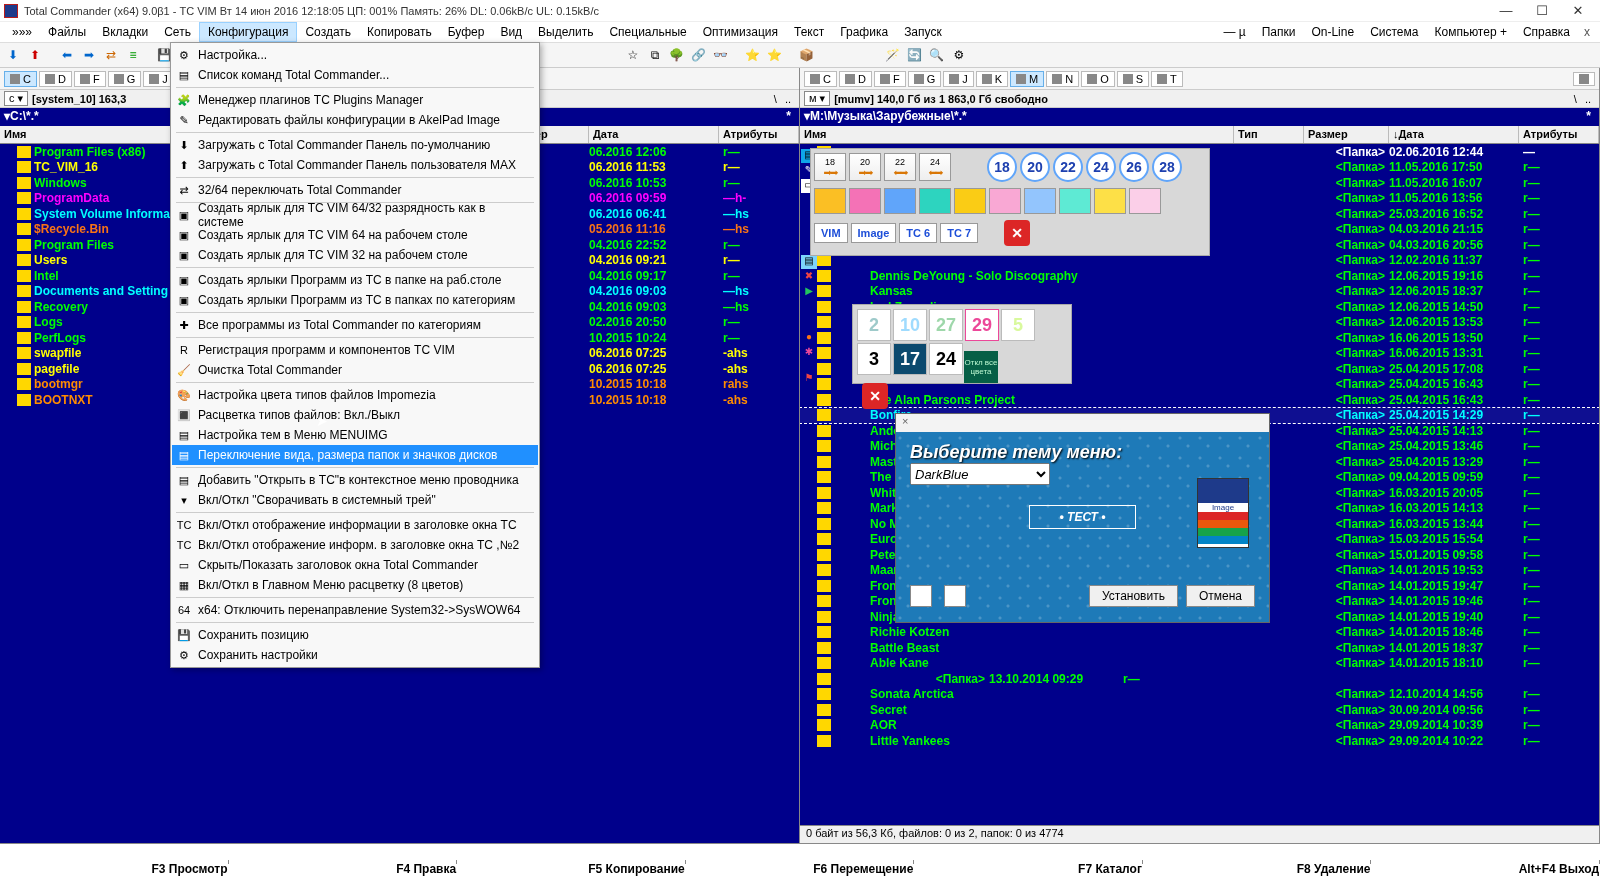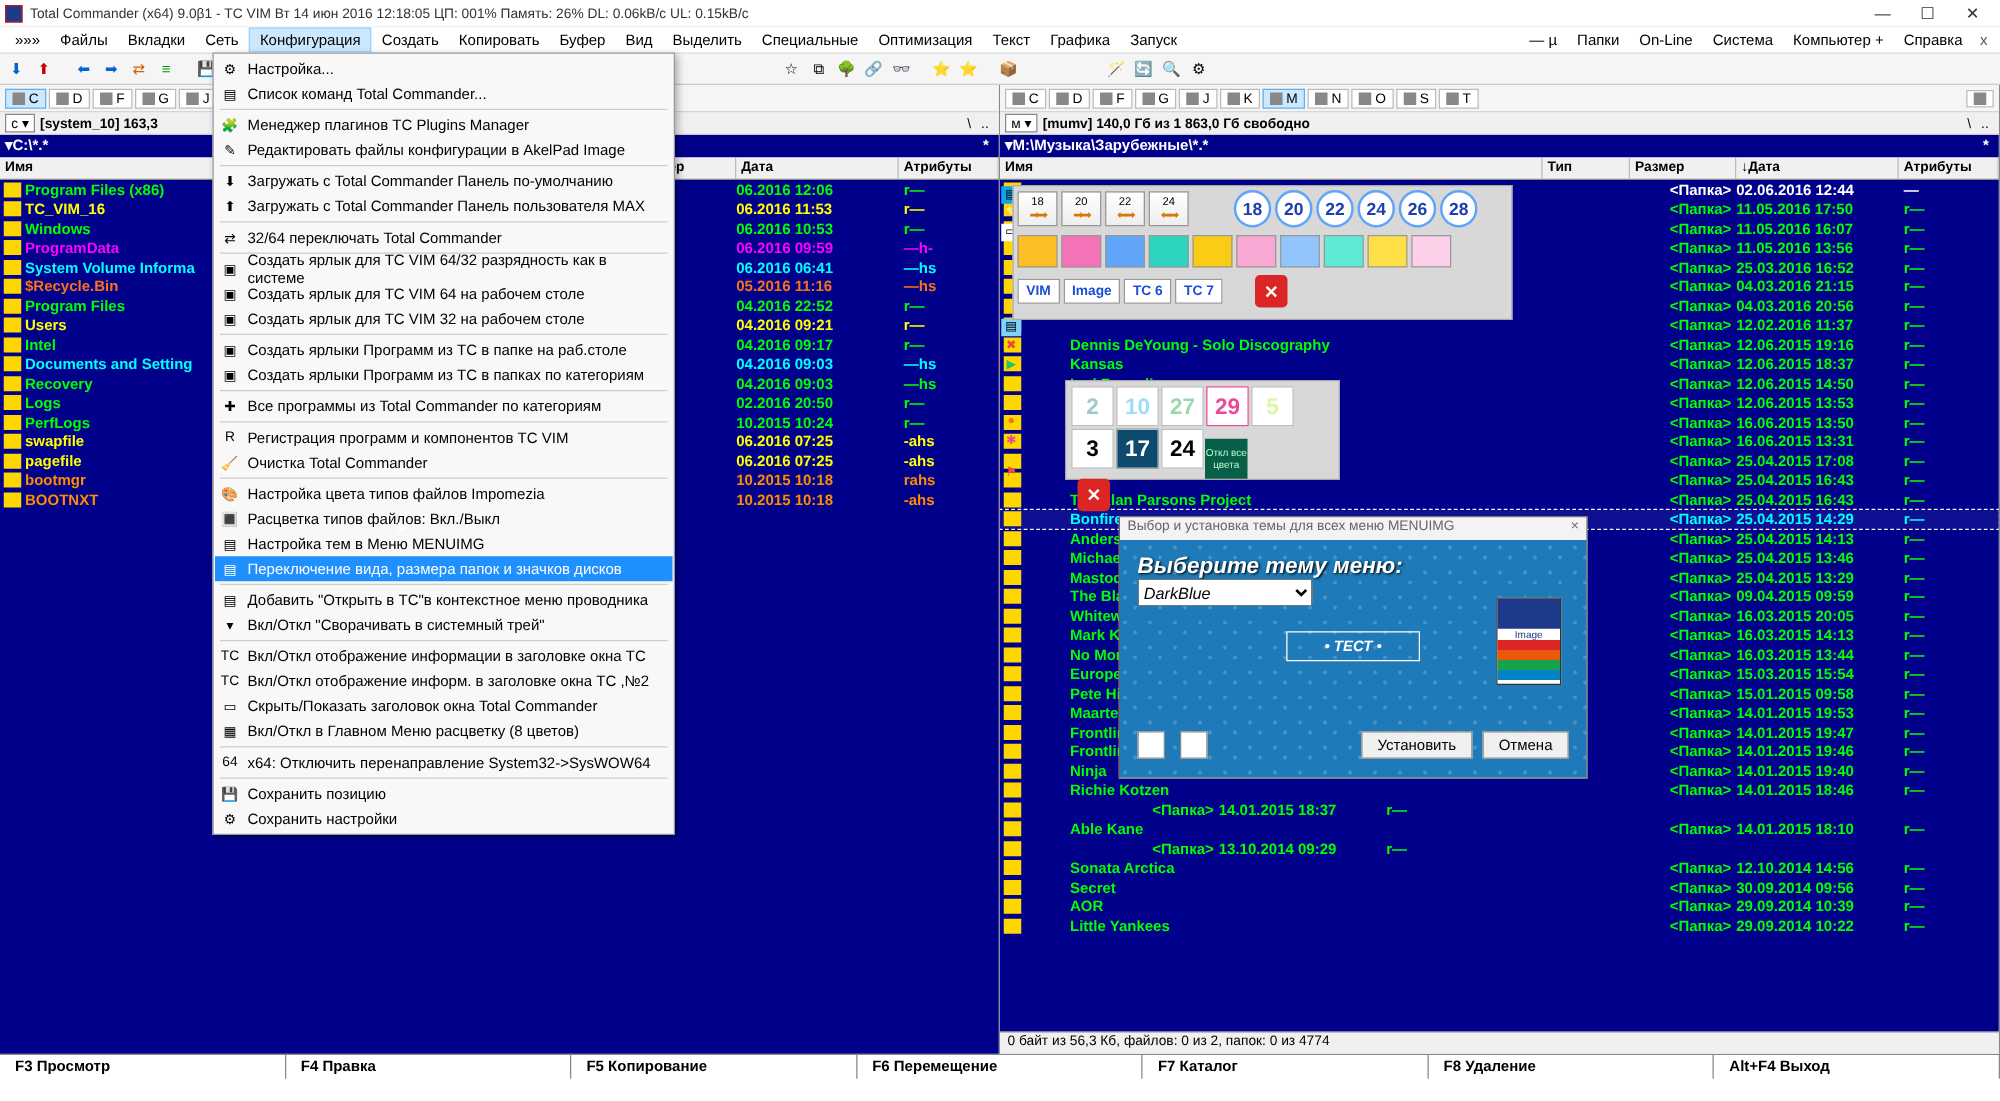--- a/index.html
+++ b/index.html
@@ -30,37 +30,37 @@
 .pathbar .p { flex:1; }
 .pathbar .star { padding: 0 4px; }
 .cols { height: 18px; background: #f0f0f0; border-bottom: 1px solid #888; display: flex; font-size: 11px; font-weight: bold; }
 .cols .c { border-right: 1px solid #bbb; padding: 2px 4px; }
 .cols .c.name { flex: 1; }
 .cols .c.type { width: 70px; }
 .cols .c.size { width: 85px; }
 .cols .c.date { width: 130px; }
 .cols .c.attr { width: 80px; }
 .filelist { flex: 1; background: #00008b; overflow: hidden; position: relative; }
-.row { display: flex; height: 15.5px; font-size: 12px; font-weight: bold; align-items: center; }
+.row { display: flex; height: 15.5px; font-size: 12px; font-weight: bold; align-items: center; padding-left: 14px; }
 .row .ic { width: 14px; height: 12px; margin: 0 3px; background: #ffd700; display: inline-block; }
 .row .nm { flex: 1; padding-left: 2px; overflow: hidden; white-space: nowrap; }
 .row .ty { width: 70px; }
 .row .sz { width: 85px; text-align: right; padding-right: 4px; }
 .row .dt { width: 130px; }
 .row .at { width: 80px; padding-left: 4px; }
 .green { color: #00ff00; }
 .yellow { color: #ffff00; }
 .cyan { color: #00ffff; }
 .gray { color: #f97316; }
 .orange { color: #ff8c00; }
 .magenta { color: #ff00ff; }
 .white { color: #ffffff; }
 .status { height: 18px; background: #f0f0f0; border-top: 1px solid #888; padding: 1px 6px; font-size: 11px; }
 .fkeys { height: 20px; background: #fff; border-top: 1px solid #888; display: flex; }
-.fkeys .fk { flex: 1; border-right: 1px solid #888; text-align: left; padding: 2px 12px; font-size: 12px; font-weight: bold; }
+.fkeys .fk { flex: 1; border-right: 1px solid #888; text-align: right; padding: 2px 0; font-size: 12px; font-weight: bold; margin-top: 16px; }
 
 .dropdown { position: absolute; left: 170px; top: 42px; width: 370px; background: #f8f8f8; border: 1px solid #999; box-shadow: 2px 2px 6px rgba(0,0,0,.3); z-index: 100; padding: 2px 1px; }
 .dropdown .dmi { display: flex; align-items: center; padding: 2px 6px 2px 26px; font-size: 12px; position: relative; height: 20px; }
 .dropdown .dmi .dicon2 { position: absolute; left: 4px; width: 16px; height: 16px; display: flex; align-items: center; justify-content: center; font-size: 11px; }
 .dropdown .dmi.hl { background: #2090ff; color: #fff; }
 .dropdown .dsep { height: 1px; background: #ccc; margin: 2px 4px; }
 
 .overlay1 { position: absolute; left: 10px; top: 4px; width: 400px; height: 108px; background: #d8d8d8; border: 1px solid #aaa; z-index: 50; }
 .overlay1 .r1 { display: flex; gap: 3px; padding: 3px; align-items: center; }
 .tabbtn { width: 32px; height: 28px; border: 1px solid #999; background: linear-gradient(#fff,#eee); display: flex; flex-direction:column; align-items: center; justify-content: center; font-size: 9px; }
@@ -468,21 +468,20 @@
         </div>
       </div>
 
       <div class="overlay2">
         <div id="num-top"><span class="numcell" style="color: rgb(158, 202, 202); background: rgb(255, 255, 255);">2</span><span class="numcell" style="color: rgb(159, 219, 254); background: rgb(255, 255, 255);">10</span><span class="numcell" style="color: rgb(158, 215, 170); background: rgb(255, 255, 255);">27</span><span class="numcell" style="color: rgb(236, 72, 153); background: rgb(255, 255, 255); border-color: rgb(236, 72, 153);">29</span><span class="numcell" style="color: rgb(217, 249, 157); background: rgb(255, 255, 255);">5</span></div>
         <div id="num-bot"><span class="numcell">3</span><span class="numcell" style="background: #0c4a6e; color: rgb(255, 255, 255);">17</span><span class="numcell">24</span><span class="smallgreen">Откл все цвета</span><span class="closex" style="margin-left: 6px;">✕</span></div>
       </div>
 
       <div class="dialog">
         <div class="dtit">
-            <span>Выбор и установка темы для всех меню MENUIMG</span>
             <span>×</span>
           </div>
         <div class="dbody">
           <div class="dh">Выберите тему меню:</div>
           <select><option>DarkBlue</option></select>
           <div class="prev">
             <span style="display:block;height:24px;background:#1e3a8a"></span>
             <span style="display:block;text-align:center;font-size:8px;color:#1e3a8a">Image</span>
             <span class="bar" style="background:#dc2626"></span>
             <span class="bar" style="background:#ea580c"></span>
@@ -752,20 +751,21 @@
         <div class="row green">
           <span class="ic"></span>
       <span class="nm" style="padding-left:36px">Richie Kotzen</span>
       <span class="ty"></span>
       <span class="sz">&lt;Папка&gt;</span>
       <span class="dt">14.01.2015 18:46</span>
       <span class="at">r—</span>
         </div>
         <div class="row green">
           <span class="ic"></span>
+      <span class="nm" style="padding-left:36px">Battle Beast</span>
       <span class="ty"></span>
       <span class="sz">&lt;Папка&gt;</span>
       <span class="dt">14.01.2015 18:37</span>
       <span class="at">r—</span>
         </div>
         <div class="row green">
           <span class="ic"></span>
       <span class="nm" style="padding-left:36px">Able Kane</span>
       <span class="ty"></span>
       <span class="sz">&lt;Папка&gt;</span>

